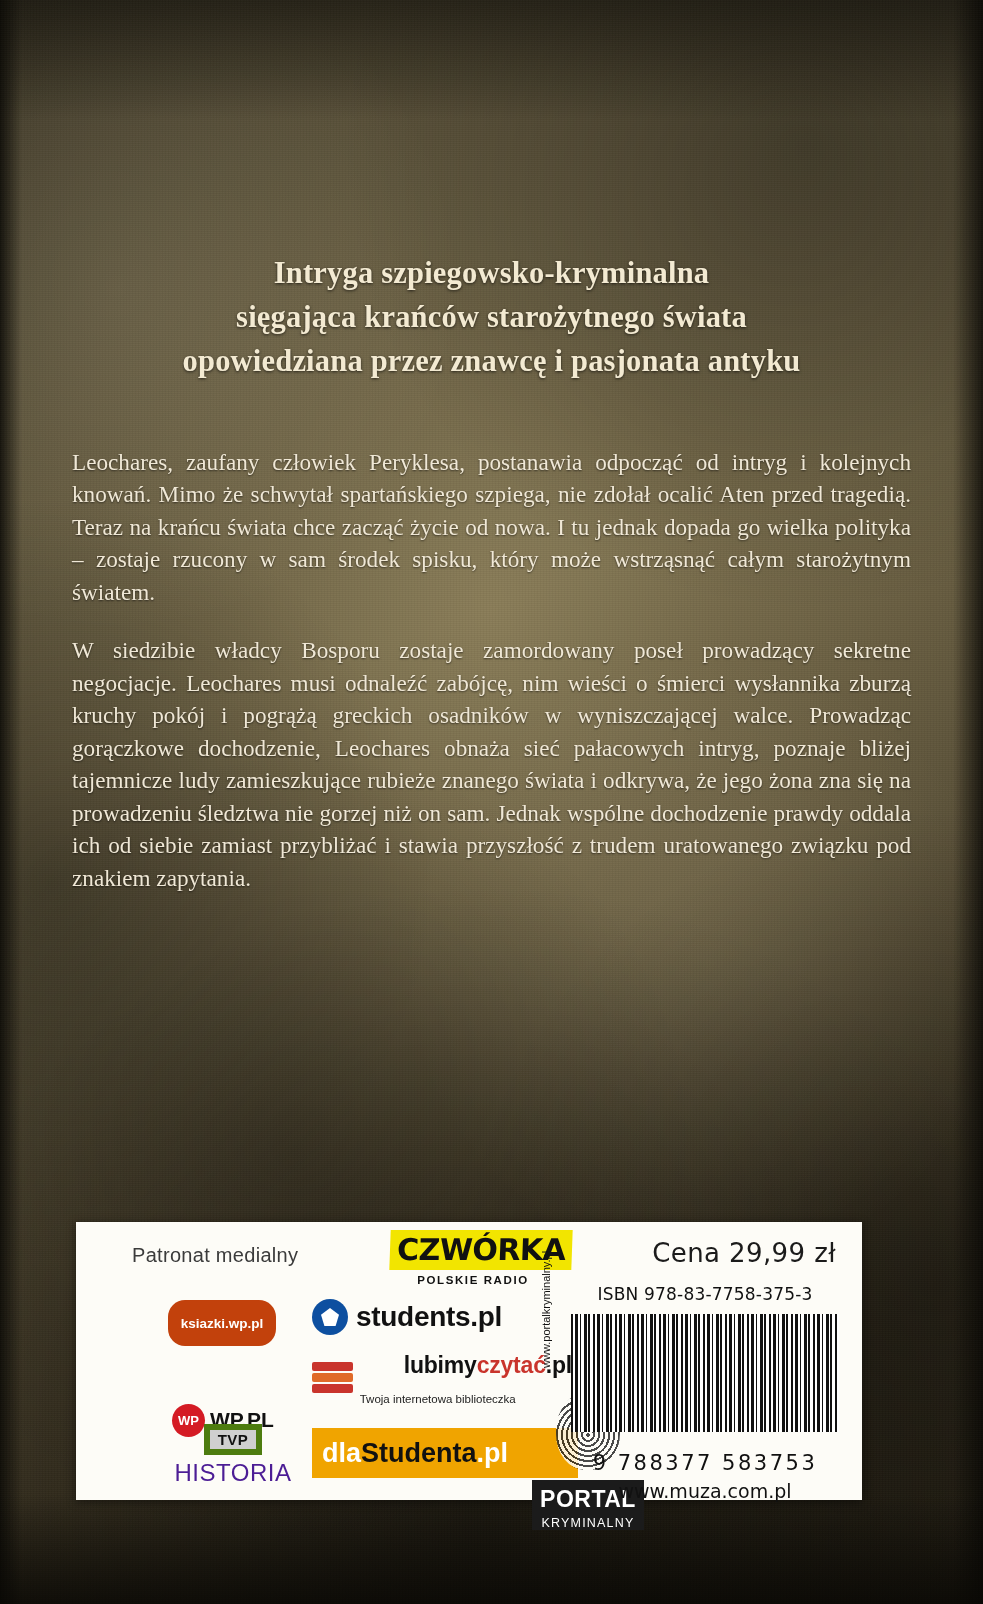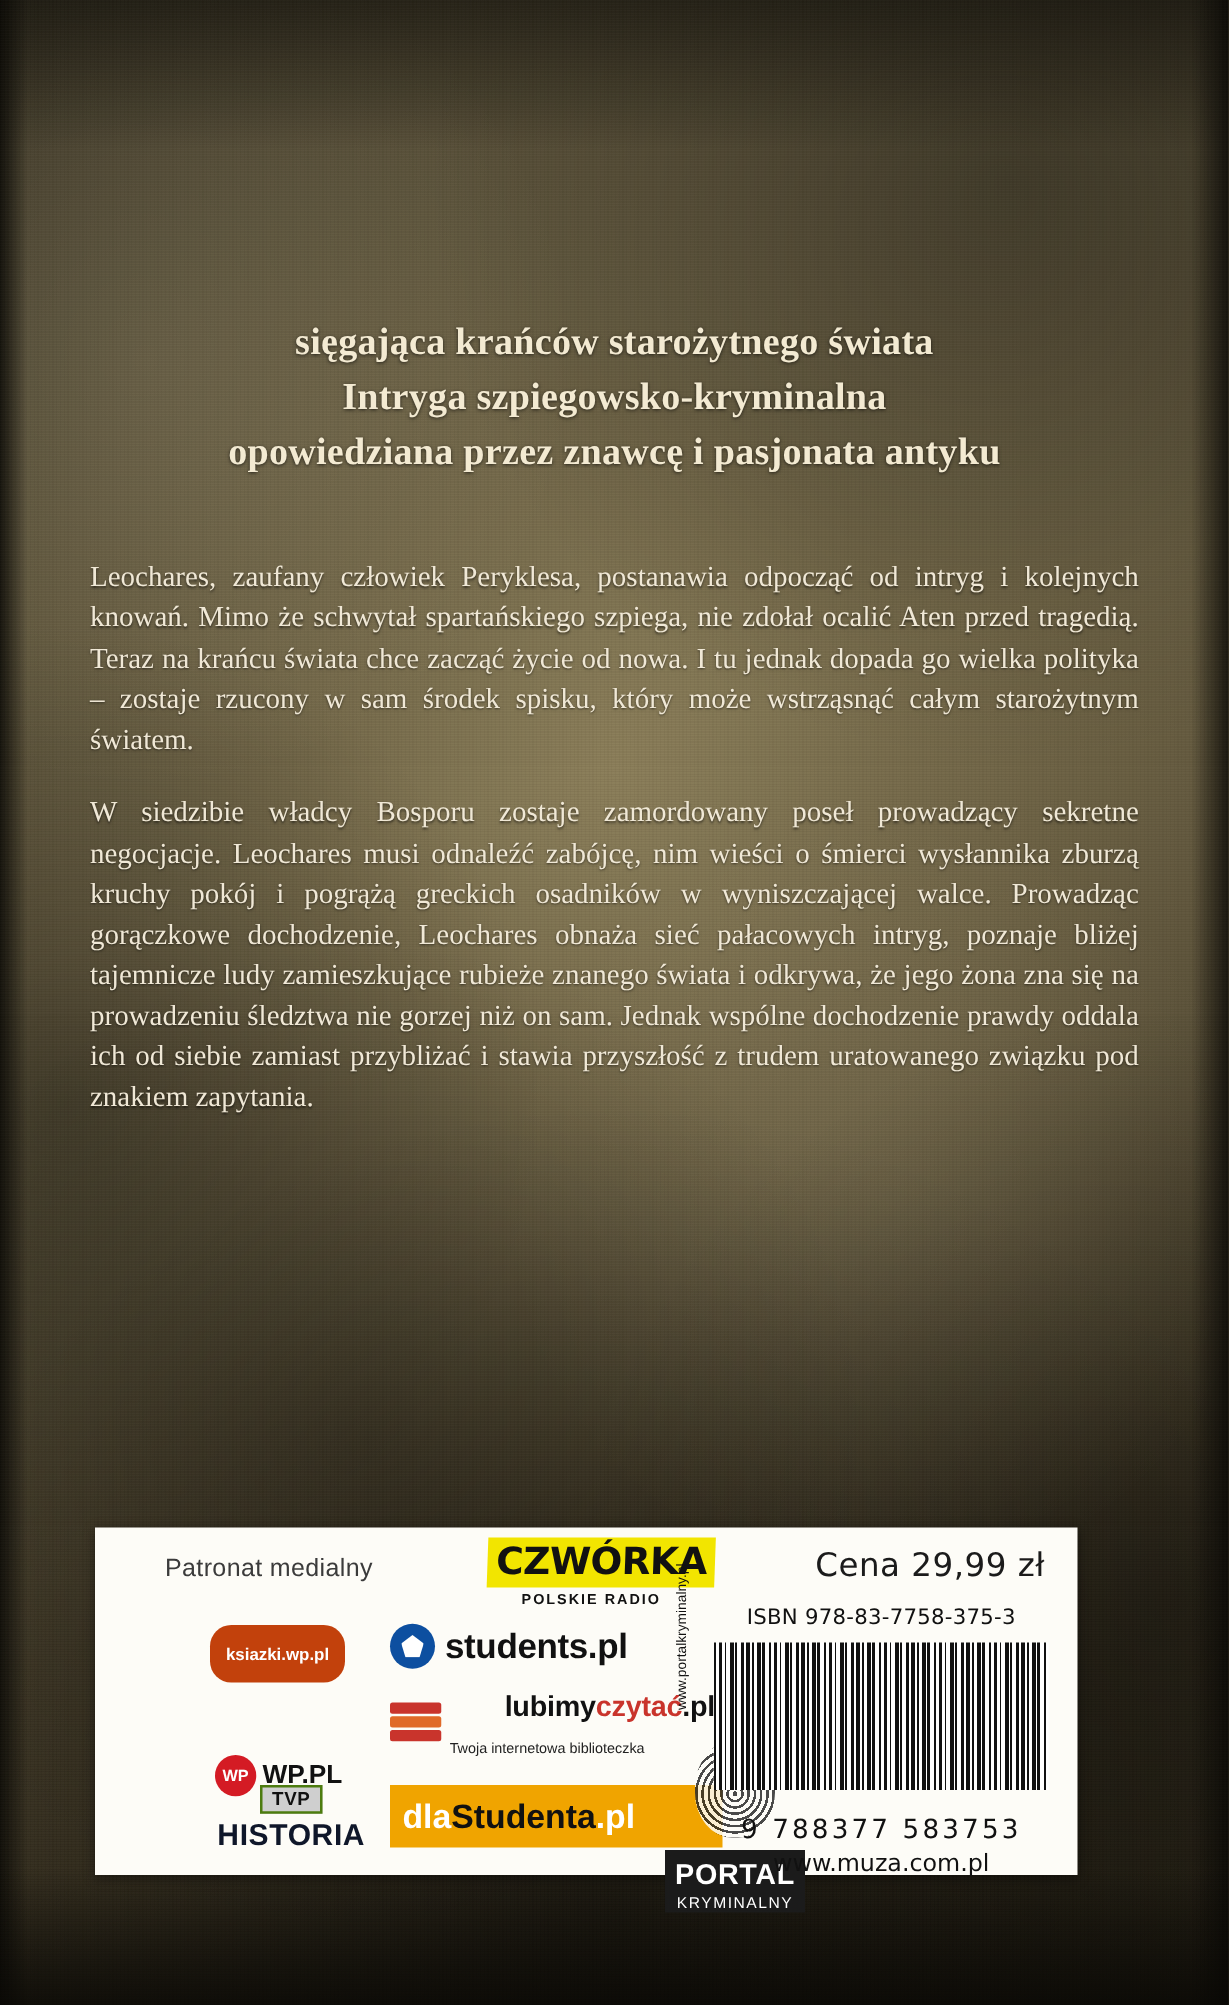--- a/index.html
+++ b/index.html
@@ -205,33 +205,33 @@
     font-family: "Liberation Sans", sans-serif;
   }
   .lg-tvp {
     left: 92px; top: 136px;
     width: 130px; height: 62px;
     flex-direction: column;
     align-items: center;
   }
   .tvp-box {
     background: #cfcfcf;
-    border: 2px solid #4d7c0f;
+    border: 6px solid #4d7c0f;
     color: #111;
     font-size: 15px;
     font-weight: bold;
     padding: 1px 8px;
     letter-spacing: .5px;
   }
   .tvp-historia {
     margin-top: 4px;
     font-size: 24px;
-    font-weight: bold;
+    font-weight: normal;
     letter-spacing: .5px;
-    color: #0f172a;
+    color: #4c1d95;
   }
 
   .lg-students {
     left: 236px; top: 8px;
     width: 250px; height: 42px;
     justify-content: flex-start;
   }
   .students-mark {
     width: 36px; height: 36px;
     border-radius: 50%;
@@ -407,22 +407,22 @@
 <body>
 
 <div class="cover">
   <div class="top-edge"></div>
   <div class="left-edge"></div>
   <div class="right-edge"></div>
 
   <div class="content">
 
     <div class="tagline">
+      <div>Intryga szpiegowsko-kryminalna</div>
       <div>sięgająca krańców starożytnego świata</div>
-      <div>Intryga szpiegowsko-kryminalna</div>
       <div>opowiedziana przez znawcę i pasjonata antyku</div>
     </div>
 
     <div class="blurb">
       <p class="justified">Leochares, zaufany człowiek Peryklesa, postanawia odpocząć od intryg i kolejnych knowań. Mimo że schwytał spartańskiego szpiega, nie zdołał ocalić Aten przed tragedią. Teraz na krańcu świata chce zacząć życie od nowa. I tu jednak dopada go wielka polityka – zostaje rzucony w sam środek spisku, który może wstrząsnąć całym starożytnym światem.</p>
       <p class="justified">W siedzibie władcy Bosporu zostaje zamordowany poseł prowadzący sekretne negocjacje. Leochares musi odnaleźć zabójcę, nim wieści o śmierci wysłannika zburzą kruchy pokój i pogrążą greckich osadników w wyniszczającej walce. Prowadząc gorączkowe dochodzenie, Leochares obnaża sieć pałacowych intryg, poznaje bliżej tajemnicze ludy zamieszkujące rubieże znanego świata i odkrywa, że jego żona zna się na prowadzeniu śledztwa nie gorzej niż on sam. Jednak wspólne dochodzenie prawdy oddala ich od siebie zamiast przybliżać i stawia przyszłość z trudem uratowanego związku pod znakiem zapytania.</p>
     </div>
 
   </div>
 

